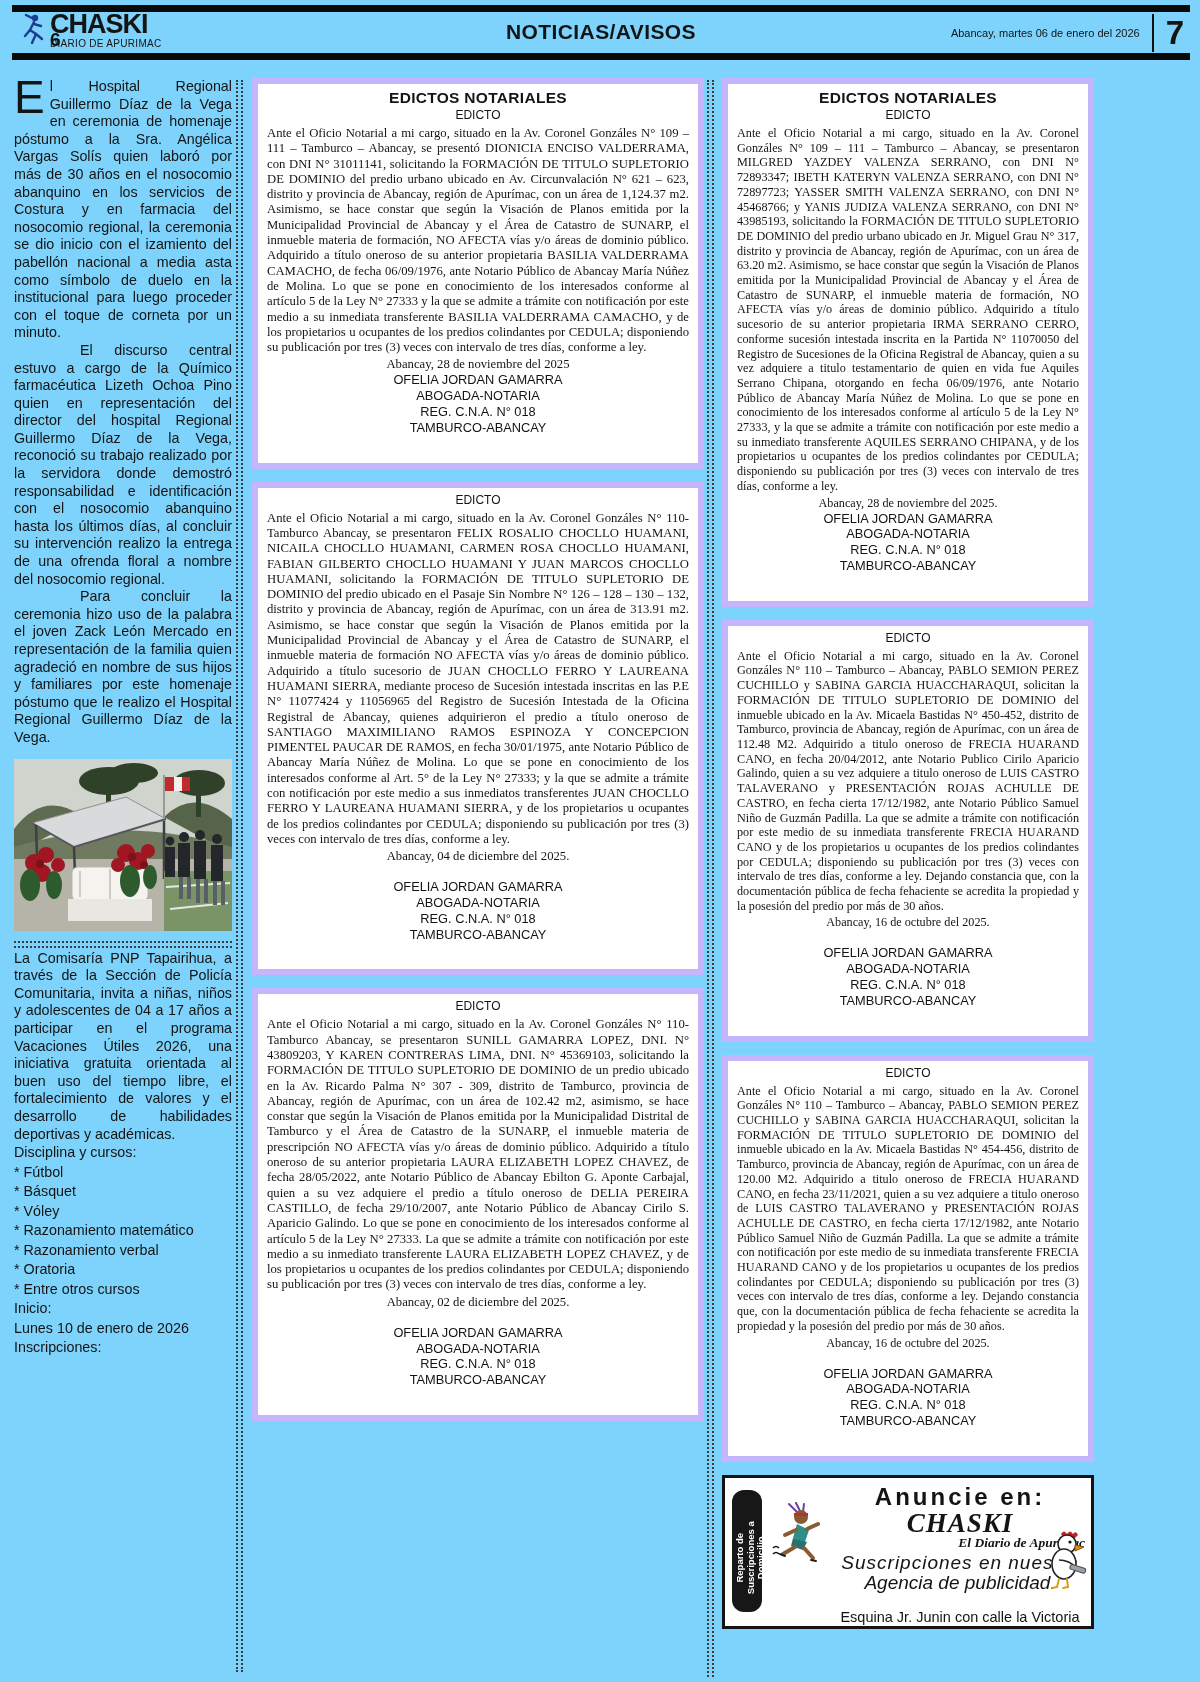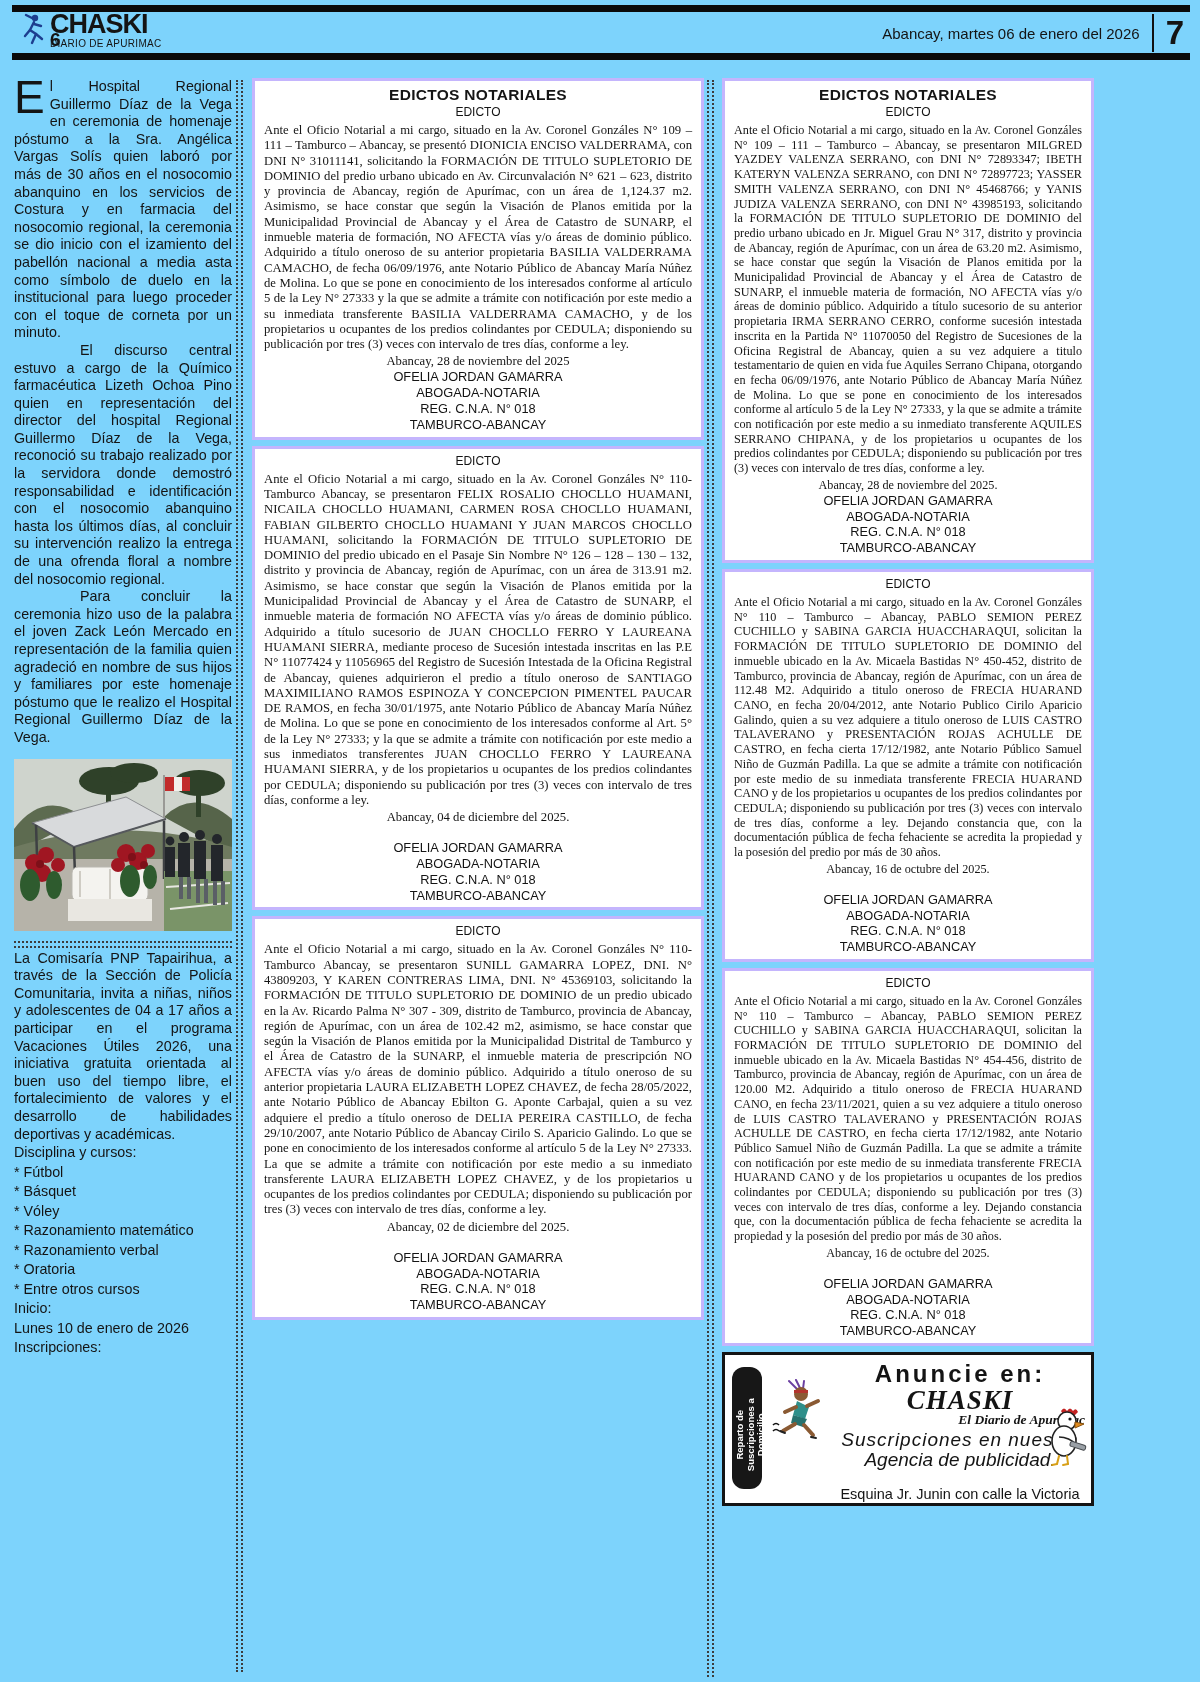--- a/index.html
+++ b/index.html
@@ -9,42 +9,42 @@
   .bar{position:absolute;left:12px;width:1178px;height:7px;background:#0a0a0a;}
   .bar-top{top:5px;} .bar-bottom{top:53px;}
   .hdr{position:absolute;top:12px;left:16px;width:1170px;height:40px;}
   .brand-wrap{position:absolute;left:6px;top:0;display:flex;align-items:flex-start;gap:4px;}
   .brand-name{font-size:27px;font-weight:bold;letter-spacing:-1px;line-height:24px;}
   .brand-tagline{font-size:10px;letter-spacing:.3px;margin-top:2px;}
   .stray-num{position:absolute;left:34px;top:17px;font-size:19px;font-weight:bold;}
   .hdr-center{position:absolute;left:0;right:0;top:8px;text-align:center;
               font-size:21px;font-weight:bold;letter-spacing:.4px;}
   .hdr-right{position:absolute;right:2px;top:2px;display:flex;align-items:center;gap:12px;height:38px;}
-  .hdr-date{font-size:15px;}
+  .hdr-date{font-size:11px;}
   .hdr-vline{width:2px;height:38px;background:#111;}
   .hdr-page{font-size:33px;font-weight:bold;line-height:36px;}
   
   .col{position:absolute;top:78px;}
   .col-left{left:14px;width:218px;}
   .col-mid{left:252px;width:452px;}
   .col-right{left:722px;width:372px;}
   .vsep{position:absolute;top:80px;width:3px;border-left:2px dotted #3c3c3c;border-right:2px dotted #3c3c3c;}
   .vsep1{left:236px;height:1592px;}
   .vsep2{left:707px;height:1597px;}
   
   .a-title{font-size:27px;line-height:33px;text-align:center;letter-spacing:-.3px;margin:4px 0 14px;}
   .a2-title{font-size:25px;line-height:32px;text-align:center;letter-spacing:-.3px;margin:10px 0 16px;}
   .a-body p{margin:0;font-size:14.3px;line-height:17.6px;text-align:justify;}
   .a-body p.indent{text-indent:66px;}
   .dropcap{float:left;font-size:46px;line-height:34px;padding:2px 5px 0 0;}
   .photo{width:218px;height:172px;margin:12px 0 10px;display:block;}
   .h-divider{height:3px;border-top:2px dotted #3c3c3c;border-bottom:2px dotted #3c3c3c;margin:4px 0 2px;}
   .course-list div{font-size:14.3px;line-height:19.5px;text-align:left;}
   
-  .notice{border:3px solid #c4b5fd;background:#fff;padding:4px 9px 4px;margin-bottom:6px;}
+  .notice{border:6px solid #c4b5fd;background:#fff;padding:4px 9px 27px;margin-bottom:13px;}
   .sec-title{font-weight:bold;text-align:center;font-size:15.5px;letter-spacing:.3px;line-height:19px;}
   .ed-title{text-align:center;font-size:12px;line-height:17px;margin-bottom:2px;}
   .n-body{font-family:"Liberation Serif",serif;text-align:justify;}
   .col-mid .n-body{font-size:12.7px;line-height:15.3px;}
   .col-right .n-body{font-size:12.2px;line-height:14.7px;}
   .n-date{font-family:"Liberation Serif",serif;text-align:center;margin-top:2px;}
   .col-mid .n-date{font-size:12.7px;} .col-right .n-date{font-size:12.2px;}
   .sig{text-align:center;font-size:12.8px;line-height:15.8px;}
   .sig-gap{margin-top:15px;}
   
@@ -83,20 +83,21 @@
           <path d="M14 22 L20 27"></path>
           <path d="M12 12 L19 14"></path>
         </g>
       </svg>
       <div>
         <div class="brand-name">CHASKI</div>
         <div class="brand-tagline">DIARIO DE APURIMAC</div>
       </div>
     </div>
     <div class="stray-num">6</div>
+    <div class="hdr-center">NOTICIAS/AVISOS</div>
     <div class="hdr-right">
       <span class="hdr-date">Abancay, martes 06 de enero del 2026</span>
       <span class="hdr-vline"></span>
       <span class="hdr-page">7</span>
     </div>
   </div>
   <div class="bar bar-bottom"></div>
 
   <div class="vsep vsep1"></div>
   <div class="vsep vsep2"></div>

